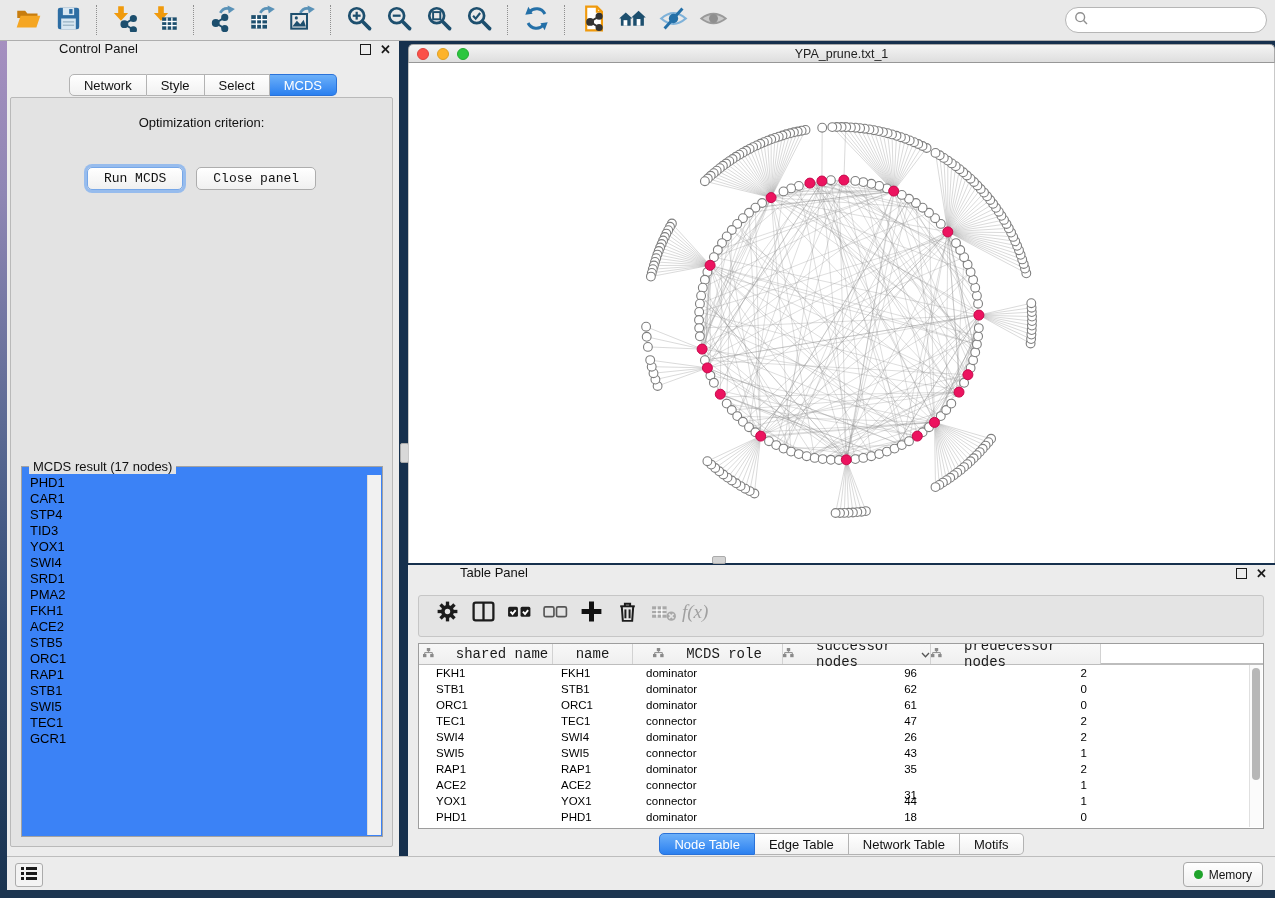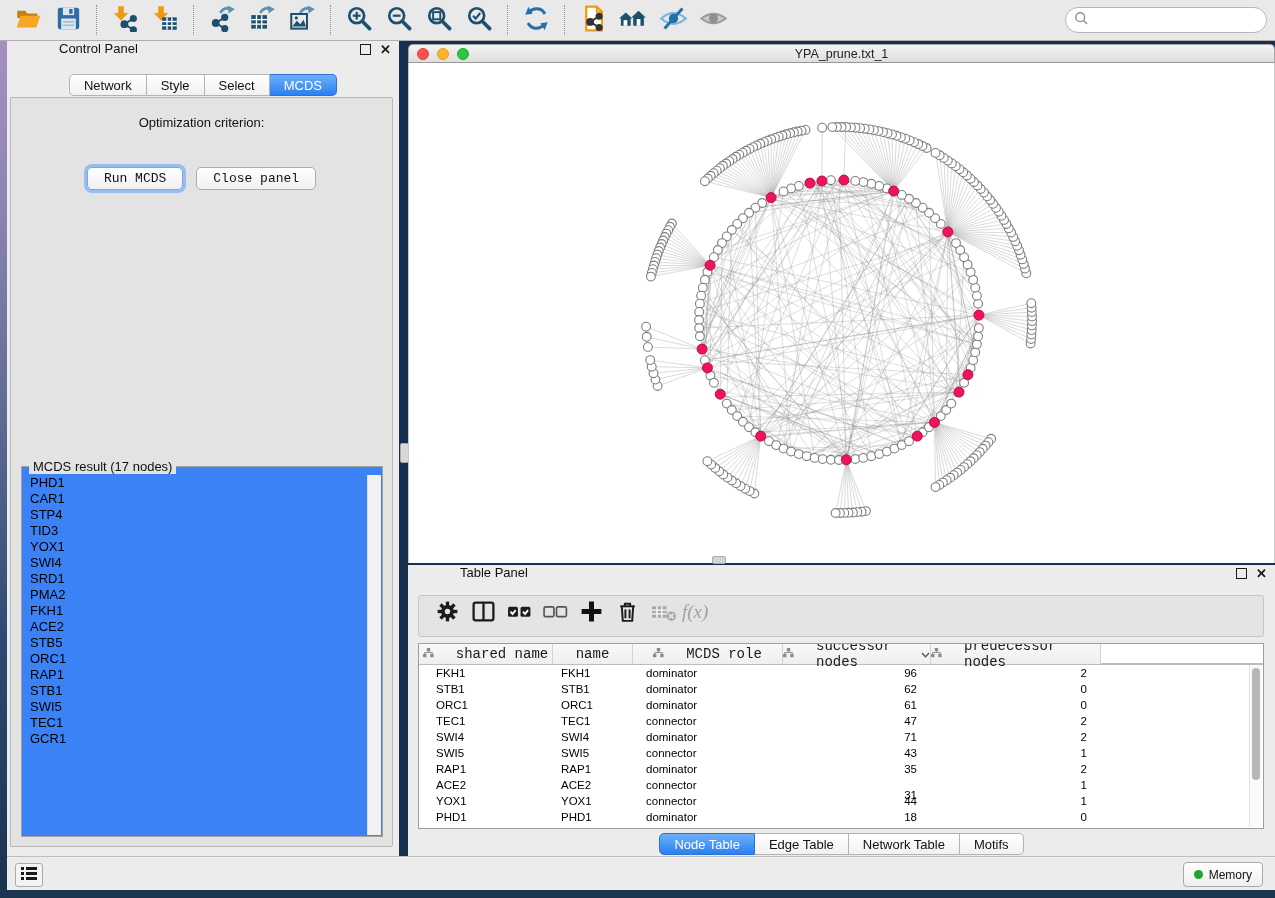--- a/index.html
+++ b/index.html
@@ -1170,21 +1170,21 @@
             <div class="td" style="width: 134px; text-align: left; padding-left: 17px;">TEC1</div>
             <div class="td" style="width: 80px; text-align: left; padding-left: 8px;">TEC1</div>
             <div class="td" style="width: 150px; text-align: left; padding-left: 13px;">connector</div>
             <div class="td" style="width: 148px; text-align: right; padding-right: 14px;">47</div>
             <div class="td" style="width: 170px; text-align: right; padding-right: 14px;">2</div>
           </div>
           <div class="trow">
             <div class="td" style="width: 134px; text-align: left; padding-left: 17px;">SWI4</div>
             <div class="td" style="width: 80px; text-align: left; padding-left: 8px;">SWI4</div>
             <div class="td" style="width: 150px; text-align: left; padding-left: 13px;">dominator</div>
-            <div class="td" style="width: 148px; text-align: right; padding-right: 14px;">71</div>
+            <div class="td" style="width: 148px; text-align: right; padding-right: 14px;">26</div>
             <div class="td" style="width: 170px; text-align: right; padding-right: 14px;">2</div>
           </div>
           <div class="trow">
             <div class="td" style="width: 134px; text-align: left; padding-left: 17px;">SWI5</div>
             <div class="td" style="width: 80px; text-align: left; padding-left: 8px;">SWI5</div>
             <div class="td" style="width: 150px; text-align: left; padding-left: 13px;">connector</div>
             <div class="td" style="width: 148px; text-align: right; padding-right: 14px;">43</div>
             <div class="td" style="width: 170px; text-align: right; padding-right: 14px;">1</div>
           </div>
           <div class="trow">

